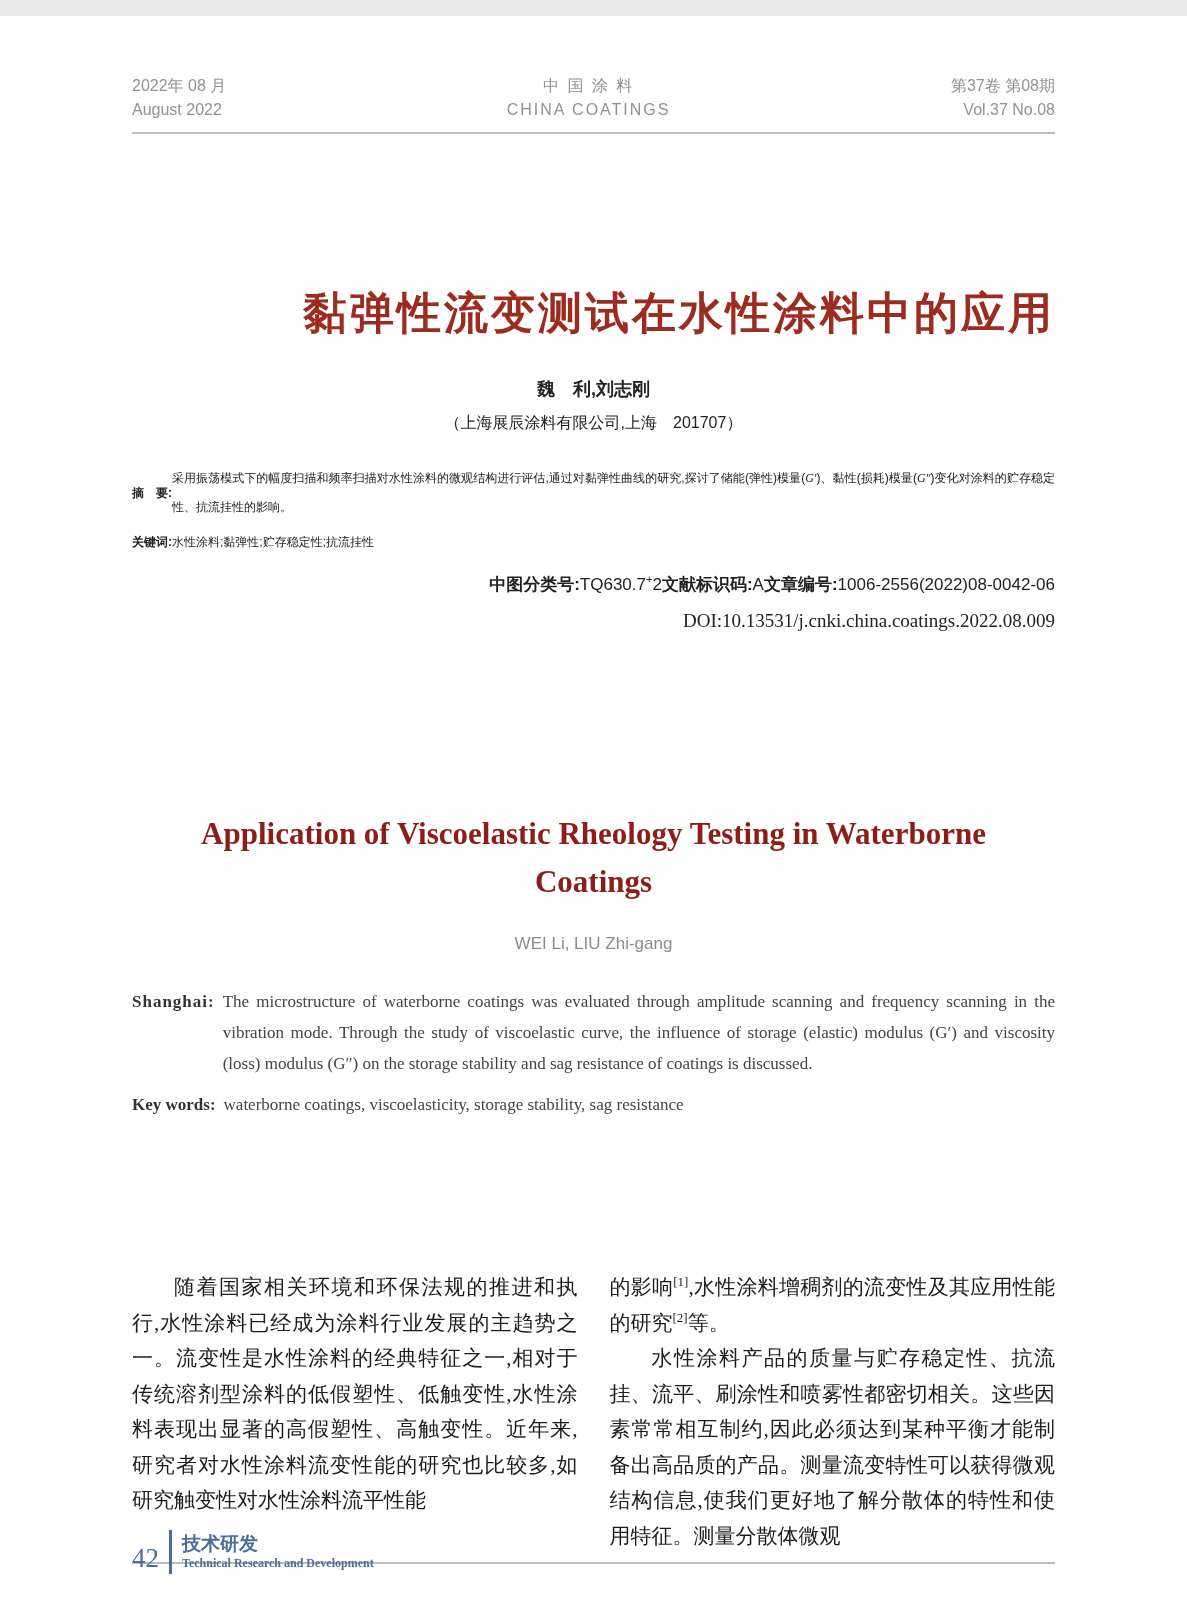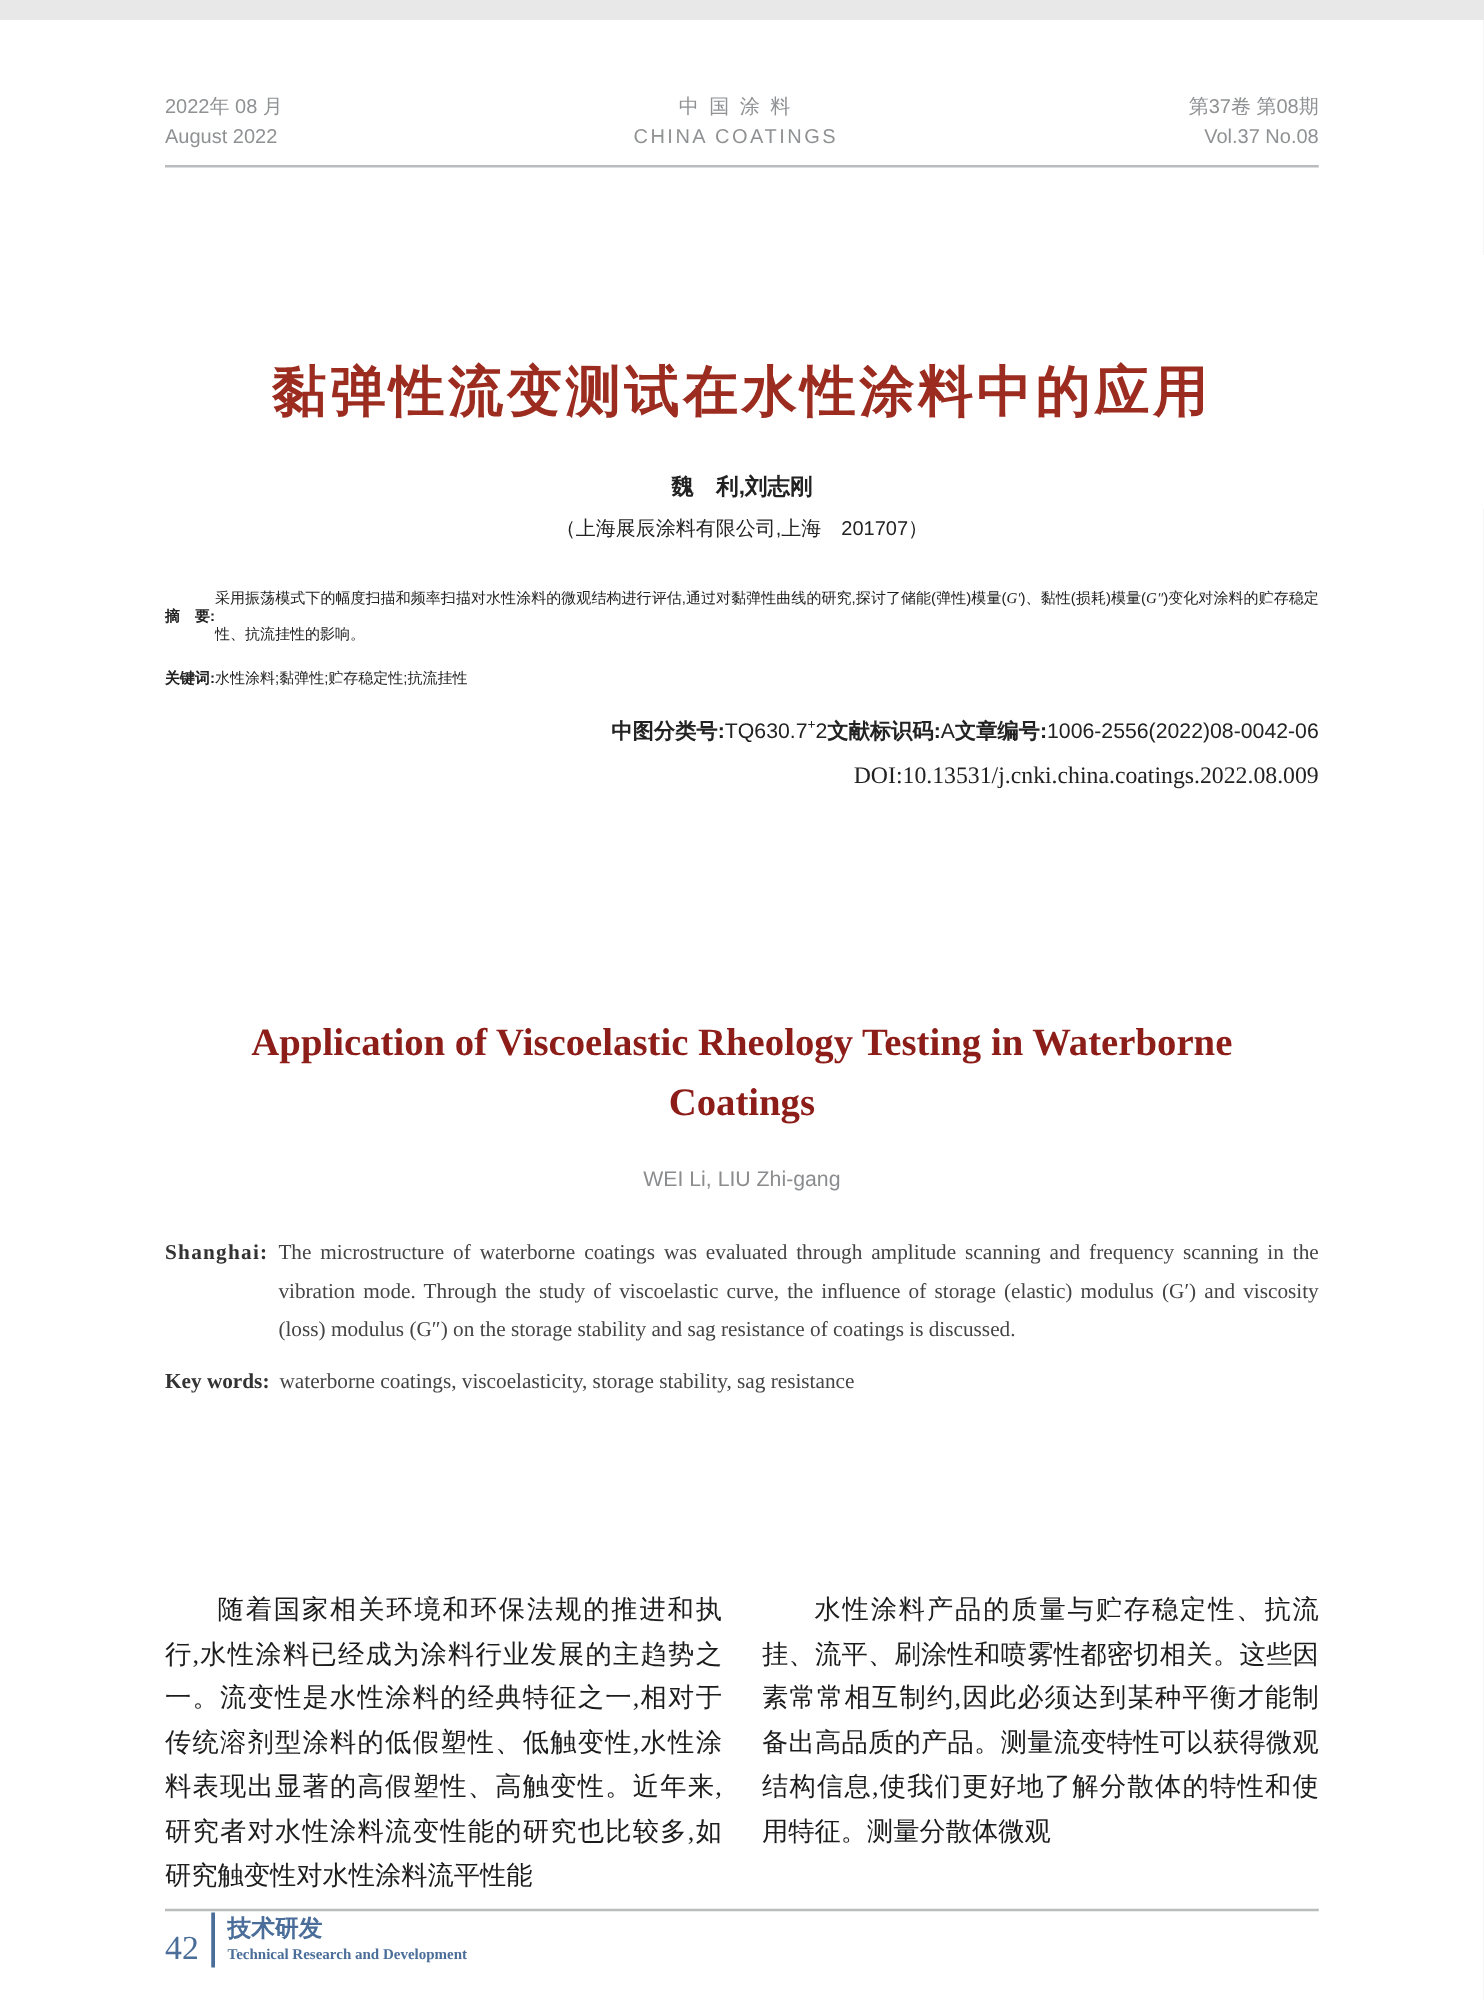--- a/index.html
+++ b/index.html
@@ -162,21 +162,21 @@
     <div class="col center">
       <div>中 国 涂 料</div>
       <div>CHINA COATINGS</div>
     </div>
     <div class="col right">
       <div>第37卷 第08期</div>
       <div>Vol.37  No.08</div>
     </div>
   </div>
 
-  <h1 class="cn-title" style="margin-bottom:0;">黏弹性流变测试在水性涂料中的应用</h1>
+  <h1 class="cn-title" style="margin-bottom:0;text-align:right;">黏弹性流变测试在水性涂料中的应用</h1>
   <div class="cn-authors">魏　利,刘志刚</div>
   <div class="cn-affil">（上海展辰涂料有限公司,上海　201707）</div>
 
   <div class="hang cn-abstract">
     <span class="lbl">摘　要:</span>
     <span class="txt"><span>采用振荡模式下的幅度扫描和频率扫描对水性涂料的微观结构进行评估,通过对黏弹性曲线的研究,探讨了储能(弹性)模量(</span><span class="g-it">G′</span><span>)、黏性(损耗)模量(</span><span class="g-it">G″</span><span>)变化对涂料的贮存稳定性、抗流挂性的影响。</span></span>
   </div>
 
   <div class="hang cn-keywords">
     <span class="lbl">关键词:</span>
@@ -205,20 +205,21 @@
   <div class="en-hang en-keywords">
     <span class="lbl">Key words:</span>
     <span class="txt">waterborne coatings, viscoelasticity, storage stability, sag resistance</span>
   </div>
 
   <div class="body-cols">
     <div class="colL">
       <p class="indent">随着国家相关环境和环保法规的推进和执行,水性涂料已经成为涂料行业发展的主趋势之一。流变性是水性涂料的经典特征之一,相对于传统溶剂型涂料的低假塑性、低触变性,水性涂料表现出显著的高假塑性、高触变性。近年来,研究者对水性涂料流变性能的研究也比较多,如研究触变性对水性涂料流平性能</p>
     </div>
     <div class="colR">
+      <p><span>的影响</span><sup>[1]</sup><span>,水性涂料增稠剂的流变性及其应用性能的研究</span><sup>[2]</sup><span>等。</span></p>
       <p class="indent">水性涂料产品的质量与贮存稳定性、抗流挂、流平、刷涂性和喷雾性都密切相关。这些因素常常相互制约,因此必须达到某种平衡才能制备出高品质的产品。测量流变特性可以获得微观结构信息,使我们更好地了解分散体的特性和使用特征。测量分散体微观</p>
     </div>
   </div>
 
   <div class="footnotes">
     <div></div>
 
   </div>
 
   <div class="pfooter">

